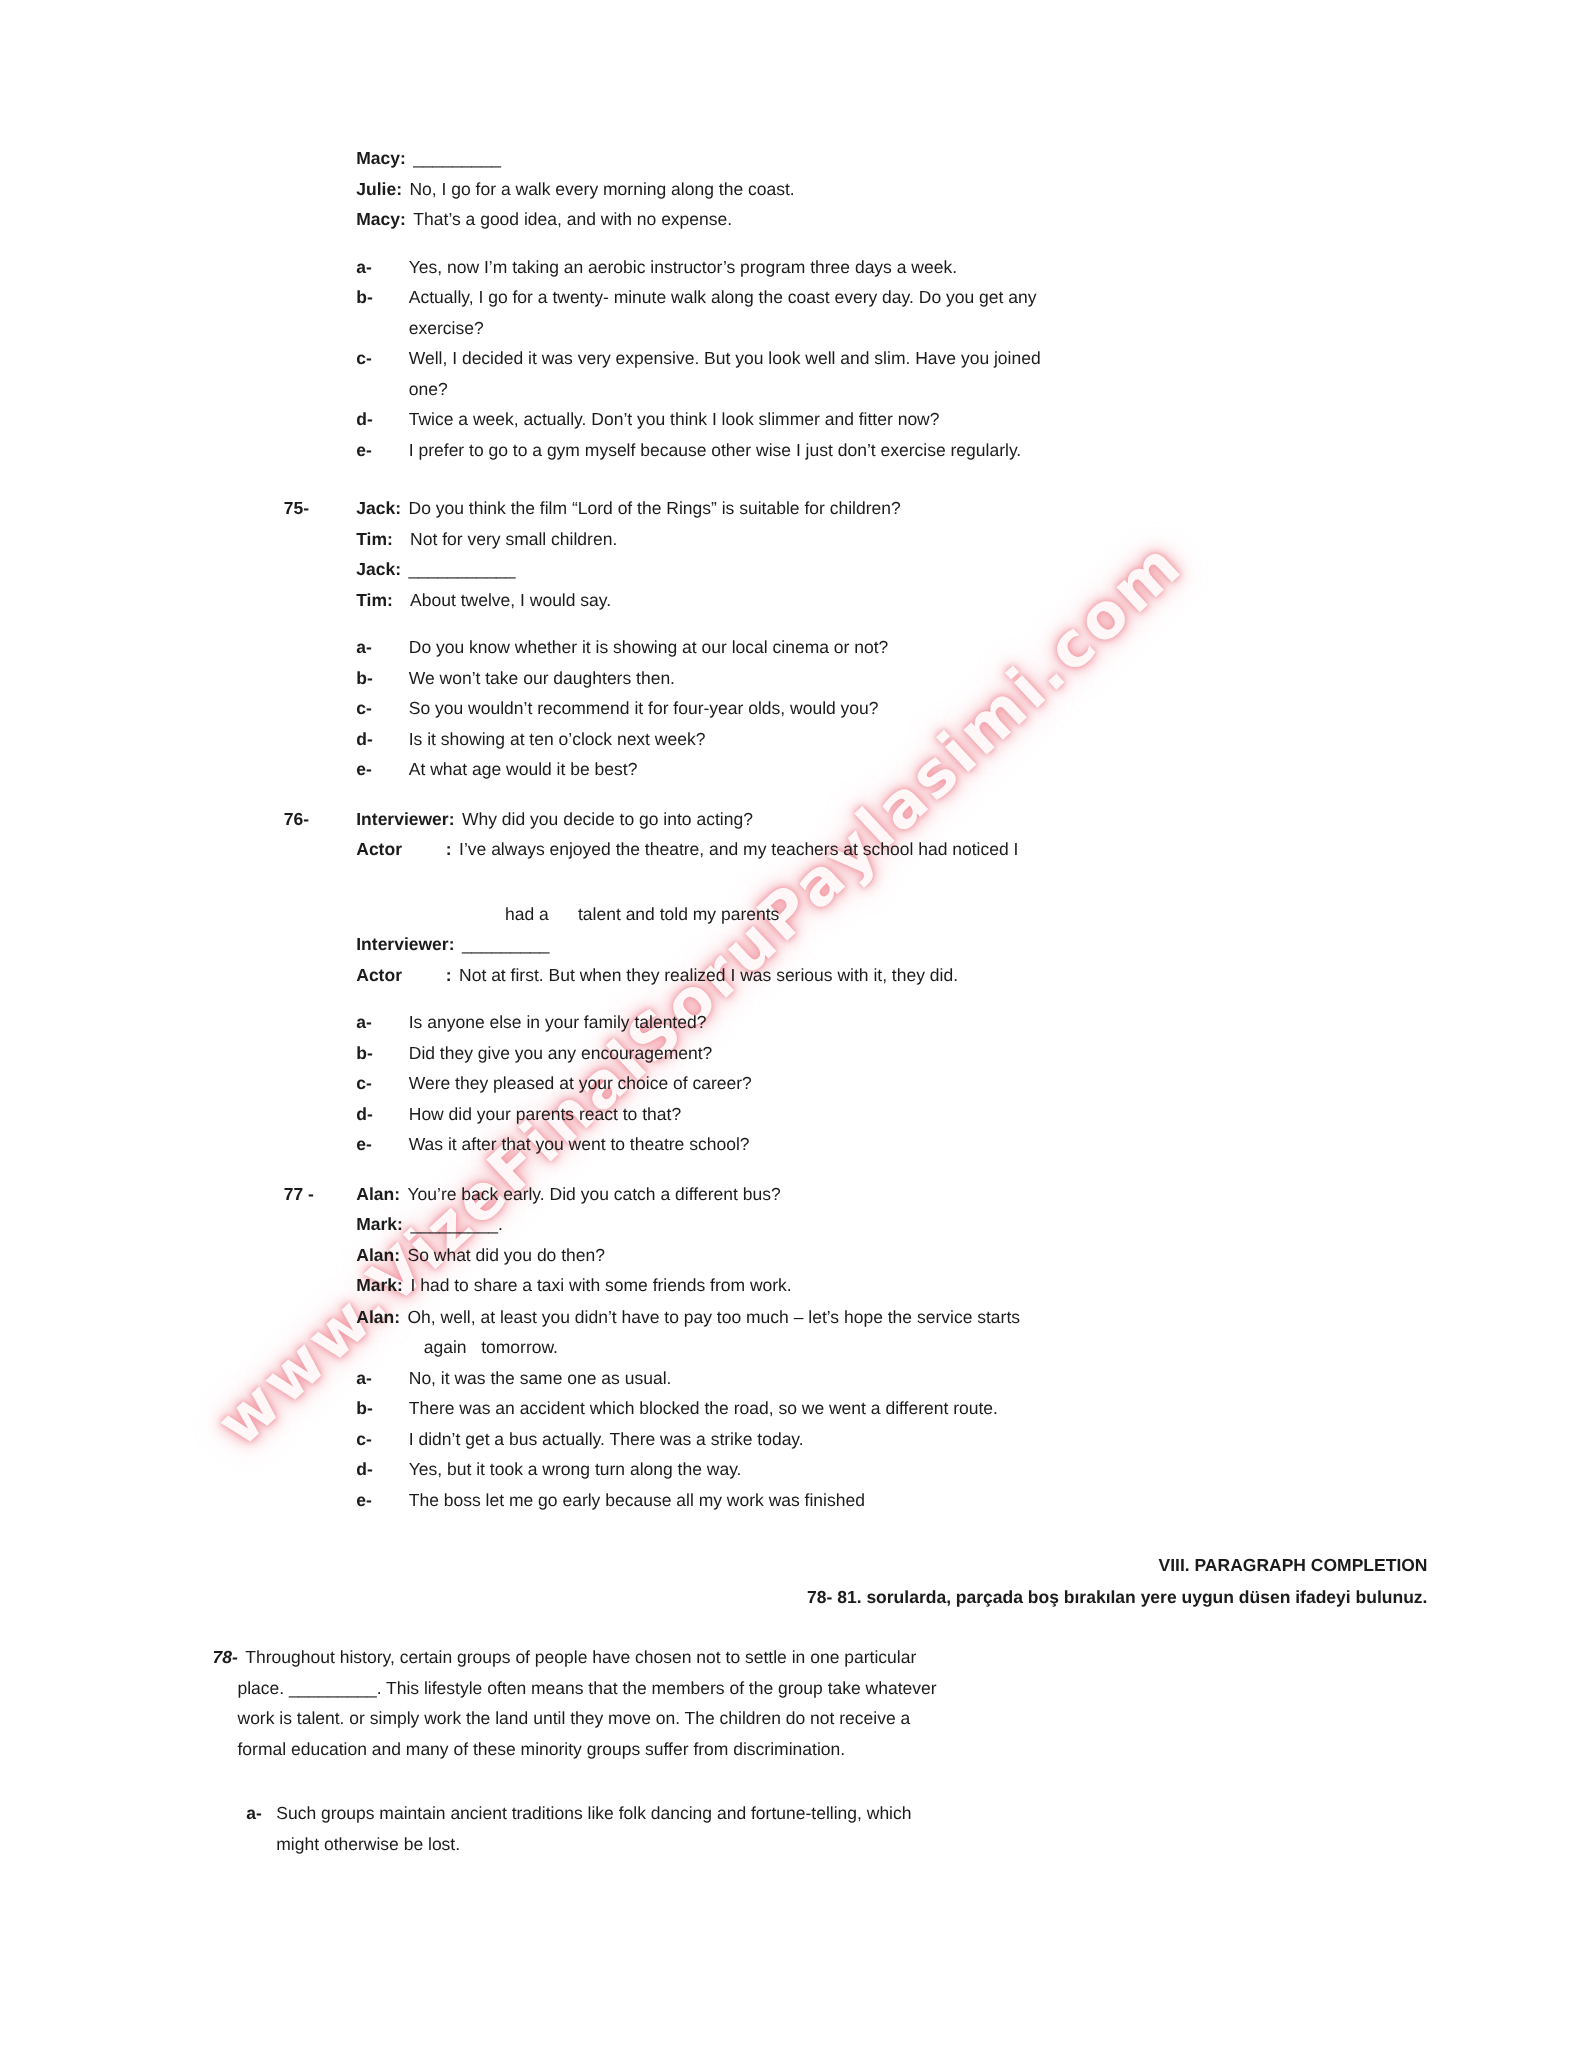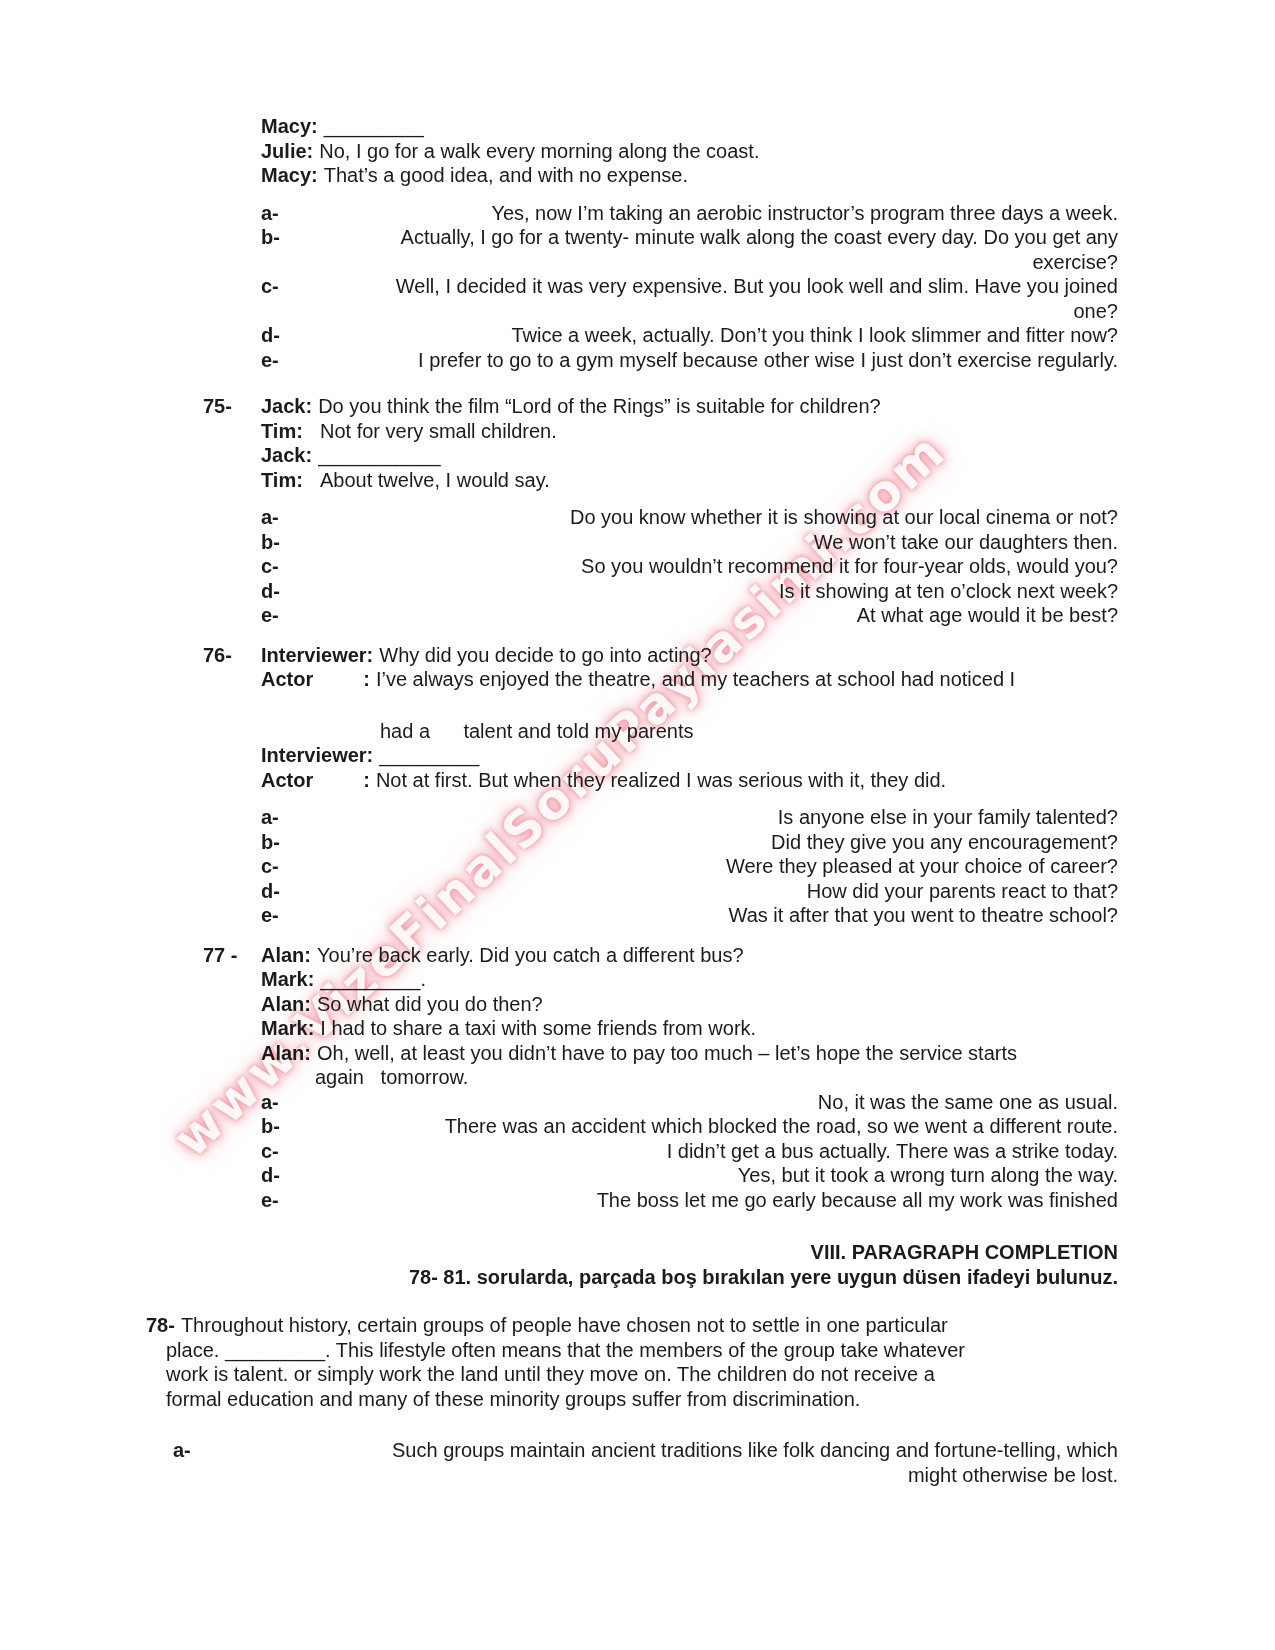--- a/index.html
+++ b/index.html
@@ -18,46 +18,46 @@
     font-weight:bold;font-size:50px;letter-spacing:3px;white-space:nowrap;
     color:rgba(255,252,252,0.95);
     text-shadow:
       0 0 4px rgba(242,150,160,0.95),
       0 0 9px rgba(242,150,160,0.85),
       0 0 16px rgba(244,165,175,0.65),
       0 0 26px rgba(246,180,190,0.45);
   }
   
   #content{
-    position:absolute;left:158px;top:114px;width:960px;z-index:1;
-    font-size:20px;line-height:24.5px;
+    position:absolute;left:182px;top:114px;width:960px;z-index:1;
+    font-size:14px;line-height:24.5px;
   }
   .block{display:flex;margin-top:15px;}
   #content > .block:nth-child(1){margin-top:0;}
   #content > .block:nth-child(2){margin-top:22px;}
   #content > .block:nth-child(5){margin-top:28px;margin-left:-12px;}
   #content > .block:nth-child(6){margin-top:24px;margin-left:-12px;}
   .qnum{flex:0 0 58px;font-weight:bold;margin-left:45px;}
   .qbody{flex:1;}
   .dline{white-space:pre-wrap;}
   .spk{font-weight:bold;margin-right:6px;}
   .cont-deep{padding-left:119px;margin-top:27px;}
   .cont-shallow{padding-left:54px;}
   .options{margin-top:13px;}
   #content > .block:nth-child(4) .options{margin-top:0;}
   .opt{display:flex;}
   .opt .letter{flex:0 0 42px;font-weight:bold;}
-  .otext{flex:1;text-align:right;}
+  .otext{flex:1;}
   
   .hdr-title,.hdr-instr{font-weight:bold;white-space:pre-wrap;text-align:right;}
   
   .para-body{flex:1;}
   .pline{padding-left:20px;white-space:pre-wrap;}
   .pline.first{padding-left:0;}
-  .pnum{font-weight:bold;margin-right:6px;}
+  .pnum{font-weight:bold;margin-right:6px;font-style:italic;}
   .para-options{margin-top:27px;padding-left:27px;}
   .para-options .letter{flex:0 0 24px;}
 </style>
 </head>
 <body>
 
 <div id="page">
   <div class="watermark">www.VizeFinalSoruPaylasimi.com</div>
   <div id="content">
       <div class="block">

